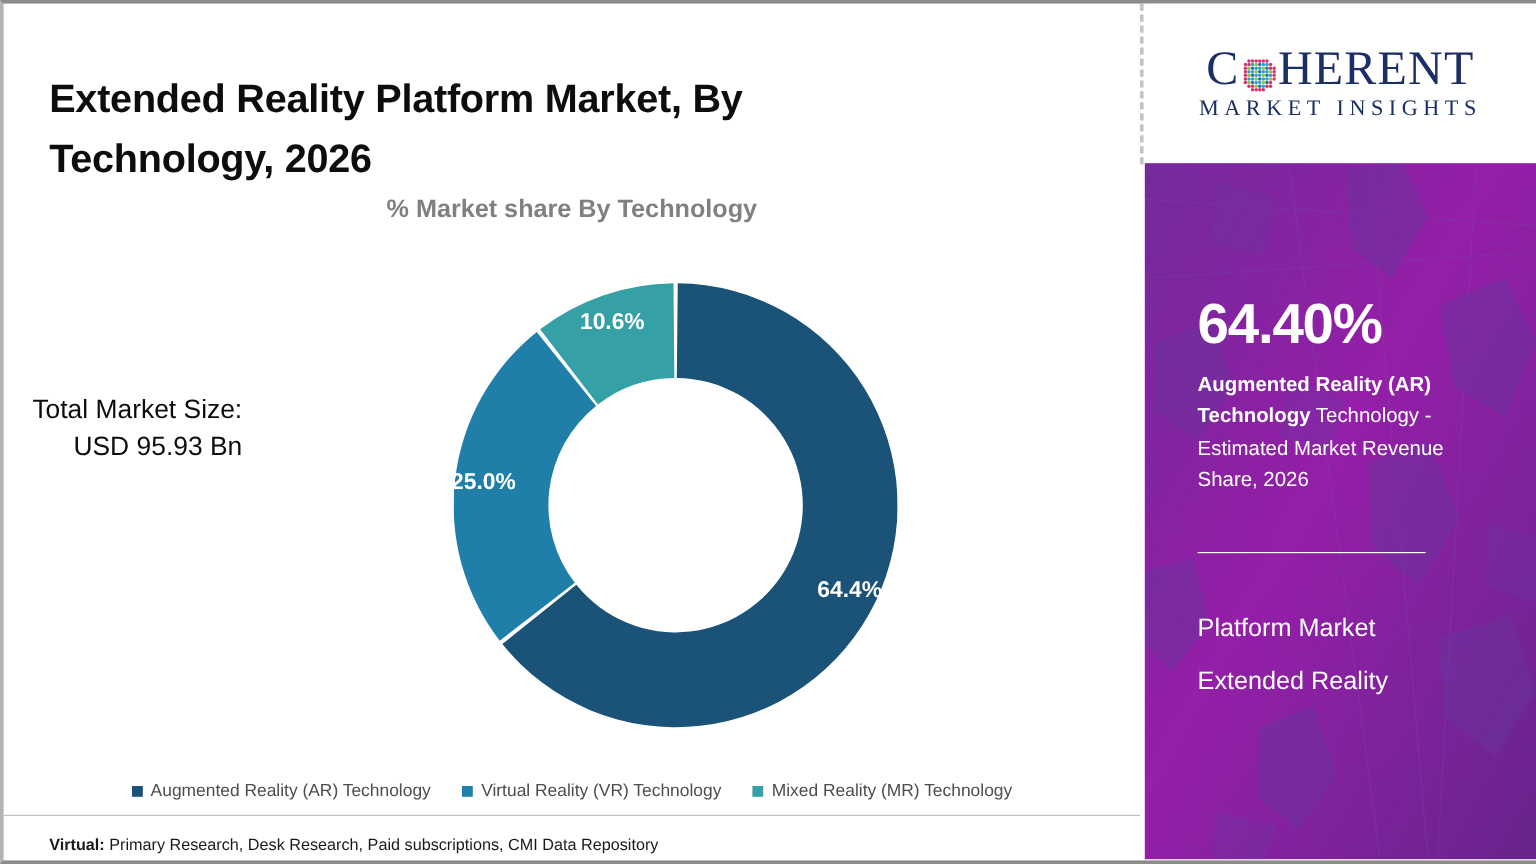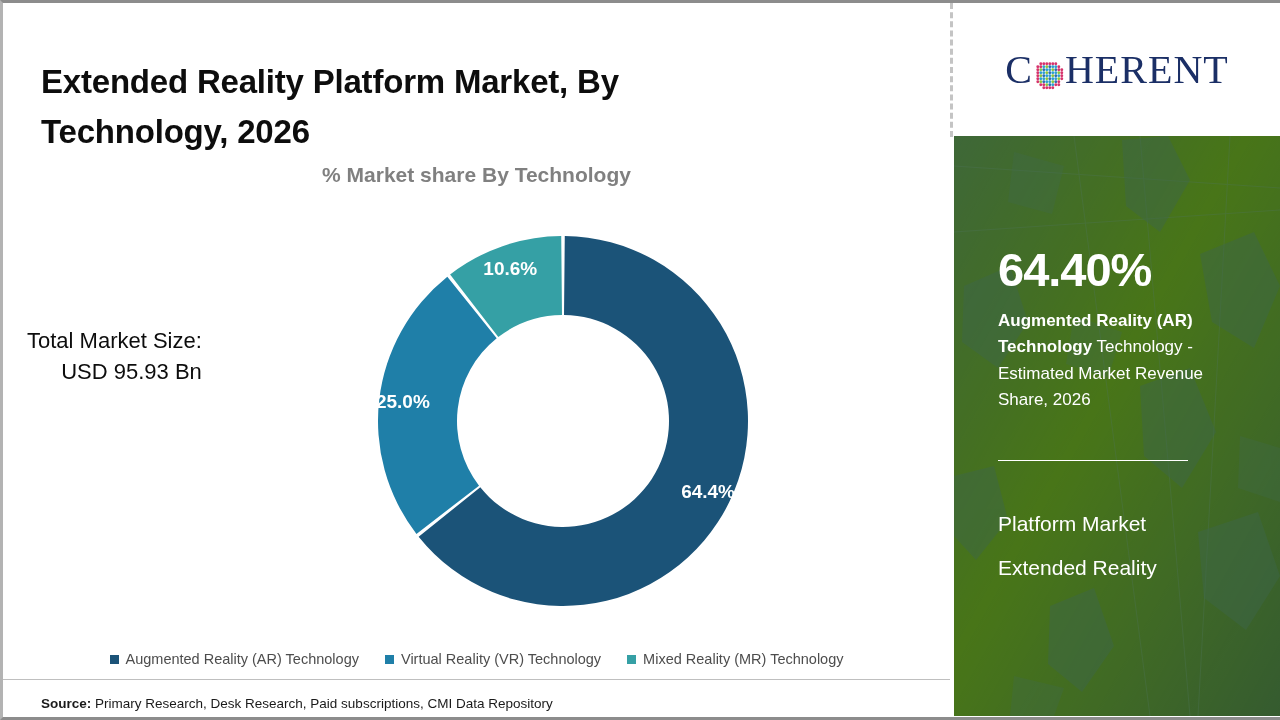--- a/index.html
+++ b/index.html
@@ -184,21 +184,21 @@
     font-size: 18.5px;
     letter-spacing: 4.6px;
   }
 
   .navy-panel {
     position: absolute;
     left: 0;
     top: 133px;
     width: 326px;
     height: 580px;
-    background: #4d7c0f;
+    background: #a21caf;
     overflow: hidden;
   }
   .navy-texture {
     position: absolute;
     inset: 0;
     opacity: 0.5;
   }
   .navy-content {
     position: absolute;
     left: 44px;
@@ -286,21 +286,21 @@
         </div>
         <div class="legend-item">
           <span class="legend-swatch" style="background: rgb(53, 160, 165);"></span>
           <span>Mixed Reality (MR) Technology</span>
         </div>
       </div>
 
     <div class="source-rule"></div>
 
     <div class="source-row">
-      <b>Source:</b>
+      <b>Virtual:</b>
       <span>Primary Research, Desk Research, Paid subscriptions, CMI Data Repository</span>
     </div>
   </div>
 
   <div class="dashed-divider"></div>
 
   <div class="right-col">
 
     <div class="logo-box">
       <div class="logo-main">
@@ -375,20 +375,21 @@
                 <circle cx="24.8" cy="24.8" r="1.45" fill="#d6336c"></circle>
                 <circle cx="9.8" cy="27.8" r="1.45" fill="#d6336c"></circle>
                 <circle cx="12.8" cy="27.8" r="1.45" fill="#d6336c"></circle>
                 <circle cx="15.8" cy="27.8" r="1.45" fill="#d6336c"></circle>
                 <circle cx="18.8" cy="27.8" r="1.45" fill="#d6336c"></circle>
               </g>
           </svg>
         </span>
         <span>HERENT</span>
       </div>
+      <div class="logo-sub">MARKET INSIGHTS</div>
     </div>
 
     <div class="navy-panel">
       <svg class="navy-texture" viewBox="0 0 326 580" preserveAspectRatio="none">
         <defs>
           <linearGradient id="sheen" x1="0" y1="0" x2="1" y2="1">
             <stop offset="0%" stop-color="#27467d" stop-opacity="0.75"></stop>
             <stop offset="45%" stop-color="#1e3a6b" stop-opacity="0.2"></stop>
             <stop offset="100%" stop-color="#16305c" stop-opacity="0.85"></stop>
           </linearGradient>

